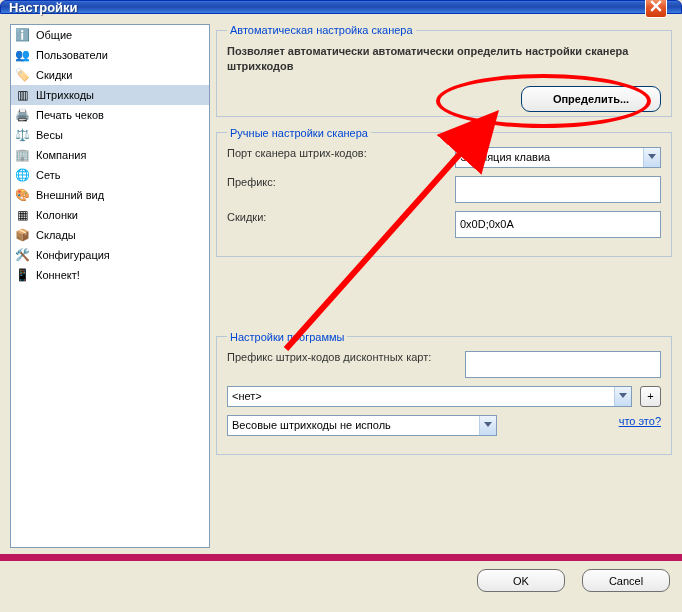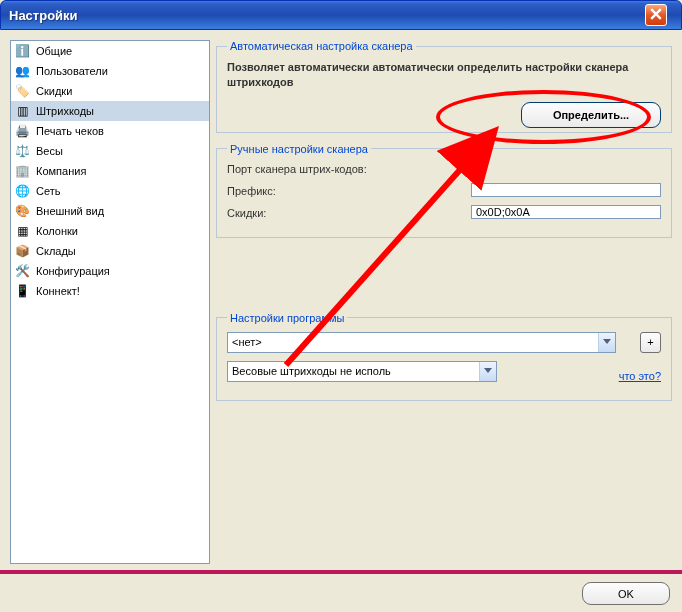--- a/index.html
+++ b/index.html
@@ -1,51 +1,51 @@
 <!DOCTYPE html>
 <html><head>
 <meta charset="utf-8">
 <style>
 * { box-sizing: border-box; margin: 0; padding: 0; font-family: Tahoma, Arial, sans-serif; font-size: 11px; }
 body { background: #ece9d8; width: 682px; height: 612px; overflow: hidden; }
 
 
-.titlebar { height: 30px; background: linear-gradient(to bottom, #3a7de0 0%, #2d5fc6 10%, #1e4bb2 50%, #3a7de0 100%); display: flex; align-items: center; justify-content: space-between; padding: 0 14px 0 8px; border-radius: 6px 6px 0 0; border: 1px solid #0831b3; }
+.titlebar { height: 14px; background: linear-gradient(to bottom, #3a7de0 0%, #2d5fc6 10%, #1e4bb2 50%, #3a7de0 100%); display: flex; align-items: center; justify-content: space-between; padding: 0 14px 0 8px; border-radius: 6px 6px 0 0; border: 1px solid #0831b3; }
 .titlebar .title { color: #fff; font-weight: bold; font-size: 13px; text-shadow: 1px 1px 1px rgba(0,0,0,0.4); }
 .close-btn { width: 22px; height: 22px; background: linear-gradient(to bottom, #f7a87c 0%, #e3582a 50%, #d23c0b 100%); border: 1px solid #fff; border-radius: 3px; display: flex; align-items: center; justify-content: center; cursor: default; }
 .close-btn svg { width: 12px; height: 12px; }
 
 
 .client { display: flex; gap: 6px; padding: 10px 10px 6px 10px; background: #ece9d8; height: 540px; }
 
 
 .sidebar { width: 200px; background: #fff; border: 1px solid #7f9db9; overflow: auto; }
 .side-item { display: flex; align-items: center; gap: 5px; padding: 2px 4px; cursor: default; }
 .side-item.selected { background: #c8d8e8; }
 .side-item .icon { width: 16px; height: 16px; flex: 0 0 16px; display: flex; align-items: center; justify-content: center; font-size: 12px; }
 
 
 .panel { flex: 1; position: relative; }
 fieldset { border: 1px solid #b8c8d8; border-radius: 0; padding: 8px 10px 10px 10px; margin-bottom: 10px; }
 fieldset.compact { padding-bottom: 0; }
 legend { color: #0046d5; padding: 0 3px; font-size: 11px; }
 .desc { font-weight: bold; color: #333; line-height: 1.35; margin-bottom: 8px; }
 
-.row { display: flex; align-items: flex-end; margin-bottom: 8px; gap: 24px; }
+.row { display: flex; align-items: flex-start; margin-bottom: 8px; gap: 8px; }
 .row label { width: 220px; color: #333; }
 .combo { flex: 1; height: 21px; border: 1px solid #7f9db9; background: #fff; display: flex; align-items: center; justify-content: space-between; padding: 0 0 0 4px; }
 .combo .cbtn { width: 17px; height: 19px; background: linear-gradient(to bottom,#edf4fc,#c7dcf4); border-left: 1px solid #b8d0e8; display:flex; align-items:center; justify-content:center; }
 .combo .cbtn svg { width:8px; height:6px; }
-.textbox { flex: 1; height: 14px; border: 1px solid #7f9db9; background: #fff; padding: 2px 4px; }
+.textbox { flex: 1; height: 27px; border: 1px solid #7f9db9; background: #fff; padding: 2px 4px; }
 .btn { height: 23px; background: linear-gradient(to bottom,#fdfdfd,#eaeaea); border:1px solid #707070; border-radius:9px; padding:0 16px; cursor:default; }
 .btn.big { min-width: 140px; font-weight:bold; border:1px solid #003c74; padding:0 10px; height:26px; }
 .sqbtn { width:21px; height:21px; background:linear-gradient(to bottom,#fdfdfd,#eaeaea); border:1px solid #707070; border-radius:3px; display:flex; align-items:center; justify-content:center; }
 .link { color:#0046d5; text-decoration:underline; margin-left:auto; }
 
-.bottom-bar { display:flex; gap:17px; justify-content:flex-end; padding:8px 12px; border-top:4px solid #be185d; background:#ece9d8; }
+.bottom-bar { display:flex; gap:17px; justify-content:flex-end; padding:8px 12px; border-top:7px solid #be185d; background:#ece9d8; }
 .bottom-bar .btn { width:88px; }
 
 
 .annot { position:absolute; pointer-events:none; }
 .ellipse { position:absolute; border:4px solid #f00; border-radius:50%; }
 
 .spacer { height: 64px; }
 </style>
 </head>
 <body>
@@ -125,35 +125,47 @@
       <div class="desc">Позволяет автоматически автоматически определить настройки сканера штрихкодов</div>
       <div style="display:flex; justify-content:flex-end; padding:4px 0 4px 0;">
         <button class="btn big">Определить...</button>
       </div>
     </fieldset>
 
     <fieldset>
       <legend>Ручные настройки сканера</legend>
       <div class="row">
         <label>Порт сканера штрих-кодов:</label>
+        <div class="combo">
+          <span>Эмуляция клавиа</span>
+          <span class="cbtn">
+              <svg viewBox="0 0 8 6">
+                <path d="M0 0 L8 0 L4 5 Z" fill="#4d6185"></path>
+              </svg>
+            </span>
+        </div>
       </div>
       <div class="row">
         <label>Префикс:</label>
         <input class="textbox" value="" style="">
       </div>
       <div class="row">
         <label>Скидки:</label>
         <input class="textbox" value="0x0D;0x0A" style="">
       </div>
     </fieldset>
 
     <div class="spacer"></div>
 
     <fieldset>
       <legend>Настройки программы</legend>
+      <div class="row">
+        <label style="width:230px;">Префикс штрих-кодов дисконтных карт:</label>
+        <input class="textbox" value="" style="">
+      </div>
       <div class="row">
         <div class="combo">
           <span>&lt;нет&gt;</span>
           <span class="cbtn">
               <svg viewBox="0 0 8 6">
                 <path d="M0 0 L8 0 L4 5 Z" fill="#4d6185"></path>
               </svg>
             </span>
         </div>
         <div class="sqbtn">
@@ -182,13 +194,14 @@
           </marker>
         </defs>
       <line x1="20" y1="240" x2="225" y2="10" stroke="#f00" stroke-width="6" marker-end="url(#ah)"></line>
     </svg>
 
   </div>
 </div>
 
 <div class="bottom-bar">
   <button class="btn">OK</button>
+  <button class="btn">Cancel</button>
 </div>
 
 </body></html>

